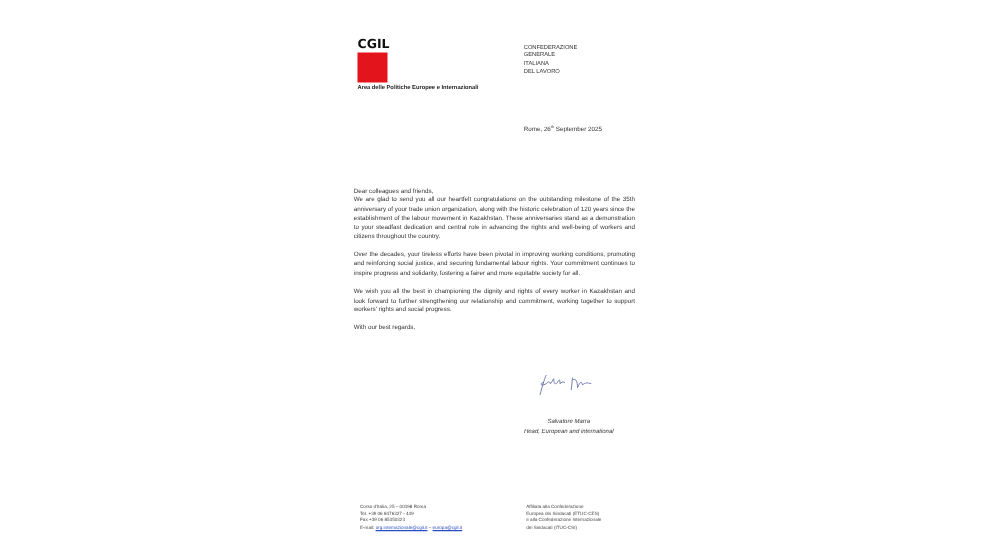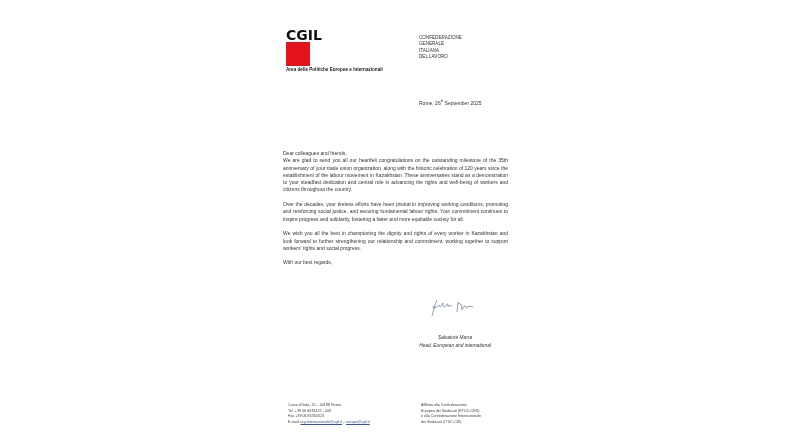--- a/index.html
+++ b/index.html
@@ -2,21 +2,21 @@
 <html><head>
 <meta charset="utf-8">
 <style>
   html, body { margin: 0; padding: 0; }
   body {
     width: 800px; height: 445px; background: #ffffff; position: relative; overflow: hidden;
     font-family: "Liberation Sans", sans-serif; color: #222;
   }
   .page { position: absolute; left: 0; top: 0; width: 800px; height: 445px; }
   .logo-block { position: absolute; left: 286px; top: 30px; }
-  .logo-text { font-family: "DejaVu Sans", sans-serif; font-weight: bold; font-size: 14px; color: #111; letter-spacing: 0px; line-height: 11px; }
+  .logo-text { font-family: "DejaVu Sans", sans-serif; font-weight: bold; font-size: 10px; color: #111; letter-spacing: 0px; line-height: 11px; }
   .logo-square { width: 24px; height: 24px; background: #e3141b; margin-top: 1px; }
   .dept { position: absolute; left: 286px; top: 67px; font-size: 4.6px; font-weight: bold; color: #222; white-space: nowrap; }
   .org { position: absolute; left: 419px; top: 35px; font-size: 4.6px; line-height: 6.3px; color: #333; }
   .date { position: absolute; left: 419px; top: 99px; font-size: 5px; color: #333; white-space: nowrap; }
   .date sup { font-size: 3px; }
   .body-text { position: absolute; left: 283px; top: 150px; width: 225px; font-size: 5px; line-height: 7.3px; color: #333; text-align: justify; }
   .body-text p { margin: 0 0 7.3px 0; }
   .body-text p.tight { margin: 0; }
   .signature { position: absolute; left: 428px; top: 298px; width: 50px; height: 22px; }
   .signer { position: absolute; left: 400px; top: 334px; width: 110px; text-align: center; font-size: 4.8px; font-style: italic; line-height: 7.5px; color: #333; }

